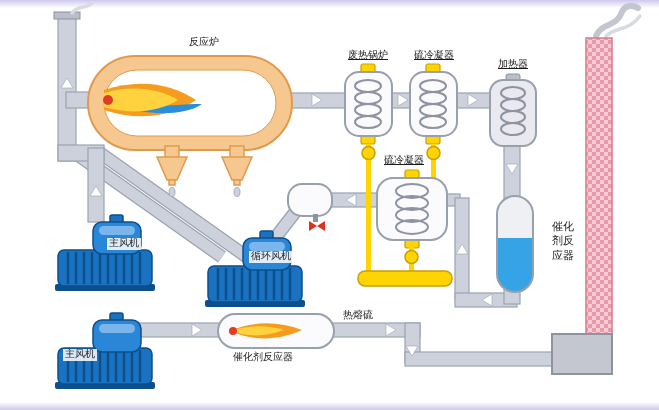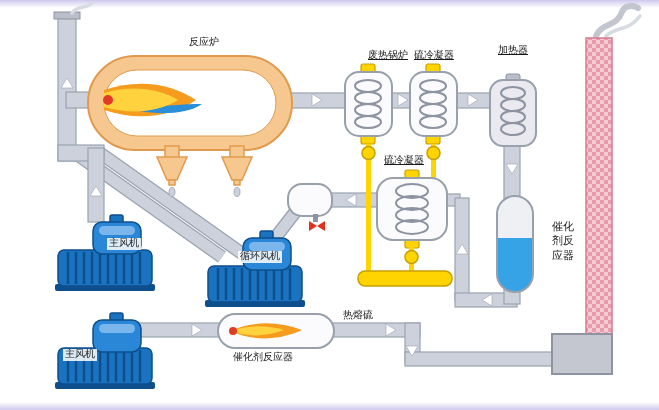--- a/index.html
+++ b/index.html
@@ -252,25 +252,25 @@
       <polygon class="arrow" points="462,244 456,254 468,254"></polygon>
       <polygon class="arrow" points="482,300 492,294 492,306"></polygon>
       <polygon class="arrow" points="346,200 356,194 356,206"></polygon>
       <polygon class="arrow" points="202,330 192,324 192,336"></polygon>
       <polygon class="arrow" points="396,330 386,324 386,336"></polygon>
       <polygon class="arrow" points="412,356 406,346 418,346"></polygon>
     </g>
   </svg>
 
   <div class="lbl" style="left:204px;top:37px">反应炉</div>
-  <div class="lbl ul" style="left:388px;top:50px">废热锅炉</div>
+  <div class="lbl ul" style="left:368px;top:50px">废热锅炉</div>
   <div class="lbl ul" style="left:434px;top:50px">硫冷凝器</div>
-  <div class="lbl ul" style="left:513px;top:45px">加热器</div>
+  <div class="lbl ul" style="left:513px;top:59px">加热器</div>
   <div class="lbl ul bg" style="left:404px;top:155px">硫冷凝器</div>
   <div class="lbl bg" style="left:124px;top:238px">主风机</div>
-  <div class="lbl bg" style="left:260px;top:251px">循环风机</div>
+  <div class="lbl bg" style="left:271px;top:251px">循环风机</div>
   <div class="lbl bg" style="left:80px;top:349px">主风机</div>
   <div class="lbl" style="left:263px;top:352px">催化剂反应器</div>
   <div class="lbl bg" style="left:358px;top:310px">热熔硫</div>
   <div class="lbl multi" style="left:552px;top:220px">催化剂反应器</div>
 
   <div class="band-bottom"></div>
 </div>
 
 </body></html>

